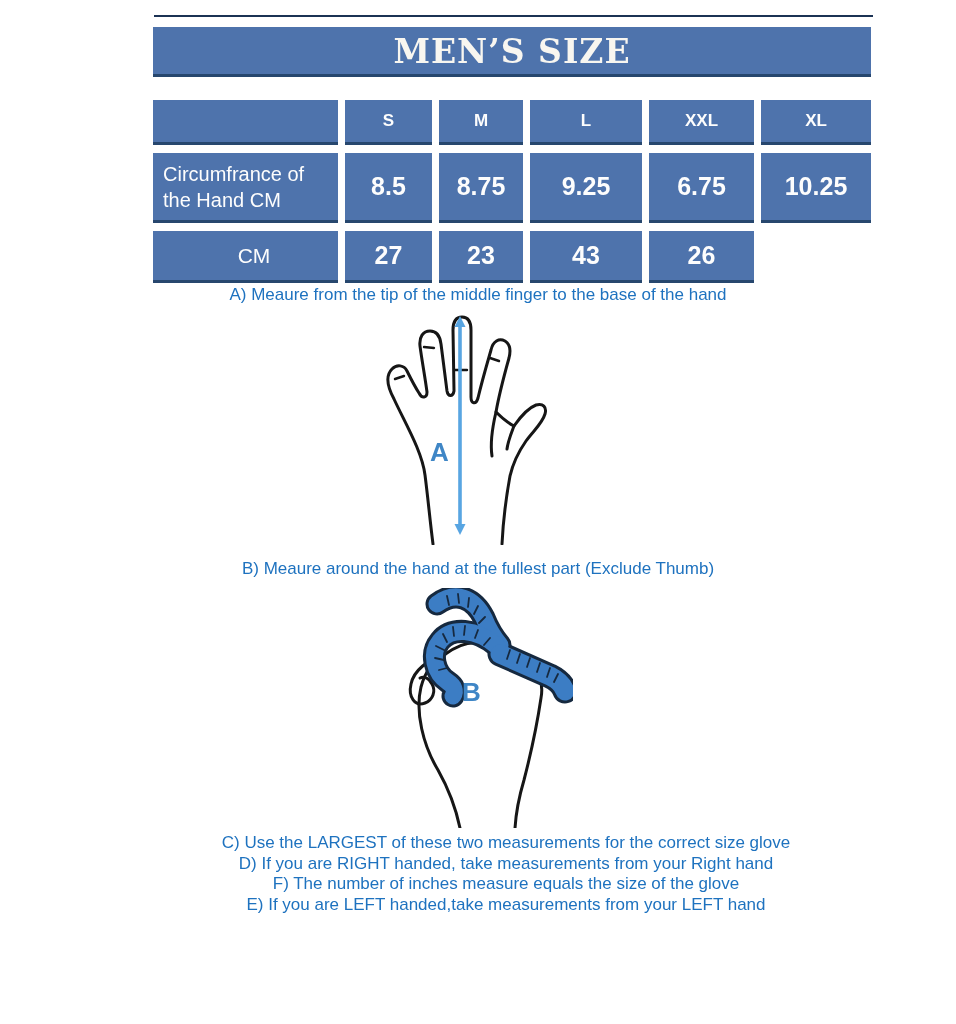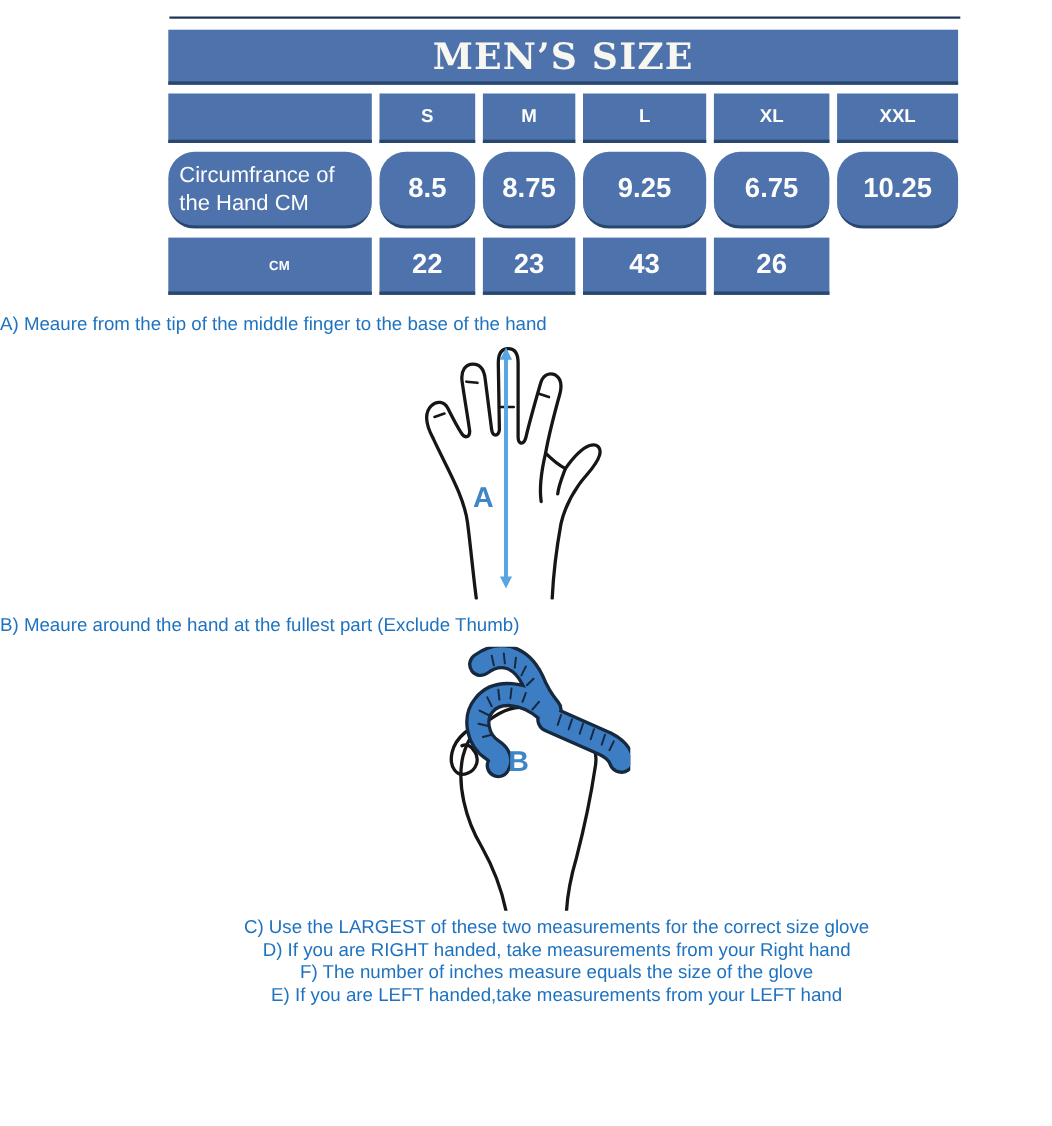--- a/index.html
+++ b/index.html
@@ -7,34 +7,34 @@
   .canvas { position:relative; width:956px; height:1024px; background:#fff; overflow:hidden; }
 
   .top-rule { position:absolute; left:154px; top:15px; width:719px; height:2px;
               background:var(--top-rule,#1b3254); }
 
   .size-table { position:absolute; left:153px; top:27px; width:718px; }
   .title-row { height:47px; background:var(--cell-blue,#4e73ac);
                border-bottom:3px solid var(--cell-border,#27476e);
                color:#f8f6f0; font-family:"DejaVu Serif", serif; font-weight:bold;
                font-size:33px; letter-spacing:1px; text-align:center; line-height:49px;
-               margin-bottom:8px; }
+               margin-bottom:23px; }
   .grid { display:grid; grid-template-columns:185px 87px 84px 112px 105px 110px;
           column-gap:7px; margin-bottom:8px; }
   .cell { background:var(--cell-blue,#4e73ac);
           border-bottom:3px solid var(--cell-border,#27476e);
           color:#fdfdfd; display:flex; align-items:center; justify-content:center; }
   .header-row .cell { height:42px; font-weight:bold; font-size:17px; }
-  .r1 .cell { height:67px; font-weight:bold; font-size:25px;border-radius:24px; }
+  .r1 .cell { height:67px; font-weight:bold; font-size:25px; }
   .r2 .cell { height:49px; font-weight:bold; font-size:25px; }
   .r1 .label-cell { justify-content:flex-start; text-align:left; padding:0 14px 0 10px;
                     font-weight:normal; font-size:20px; line-height:1.3; }
-  .r2 .label-cell { font-weight:bold; font-size:12px;padding-left:17px; }
+  .r2 .label-cell { font-weight:normal; font-size:21px;padding-left:17px; }
 
-  .note { position:absolute; left:0; width:956px; 
+  .note { position:absolute; left:0; width:956px; text-align:center;
           color:var(--text-blue,#1e72bf); font-size:17px; }
   .note-a { top:285px; }
   .note-b { top:559px; }
   .notes-bottom { position:absolute; left:0; top:833px; width:956px; text-align:center;
                   color:var(--text-blue,#1e72bf); font-size:17px; line-height:20.5px;margin-left:28px; }
 
   .fig { position:absolute; }
   .fig-a { left:380px; top:313px; width:175px; height:232px; }
   .fig-b { left:398px; top:588px; width:175px; height:240px; }
   svg text.fig-label { font-family:"Liberation Sans", sans-serif; font-weight:bold;
@@ -48,36 +48,36 @@
   <div class="top-rule"></div>
 
   <div class="size-table">
     <div class="title-row">MEN’S SIZE</div>
 
     <div class="grid header-row">
       <div class="cell"></div>
       <div class="cell">S</div>
       <div class="cell">M</div>
       <div class="cell">L</div>
+      <div class="cell">XXL</div>
       <div class="cell">XL</div>
-      <div class="cell">XXL</div>
     </div>
 
     <div class="grid r1">
       <div class="cell label-cell">Circumfrance of the Hand CM</div>
       <div class="cell">8.5</div>
       <div class="cell">8.75</div>
       <div class="cell">9.25</div>
       <div class="cell">6.75</div>
       <div class="cell">10.25</div>
     </div>
 
     <div class="grid r2">
       <div class="cell label-cell">CM</div>
-      <div class="cell">22</div>
+      <div class="cell">27</div>
       <div class="cell">23</div>
       <div class="cell">43</div>
       <div class="cell">26</div>
     </div>
   </div>
 
   <div class="note note-a">A) Meaure from the tip of the middle finger to the base of the hand</div>
 
   <svg class="fig fig-a" viewBox="0 0 175 232">
     <g stroke="#161616" stroke-width="3" fill="#ffffff" stroke-linecap="round" stroke-linejoin="round">

